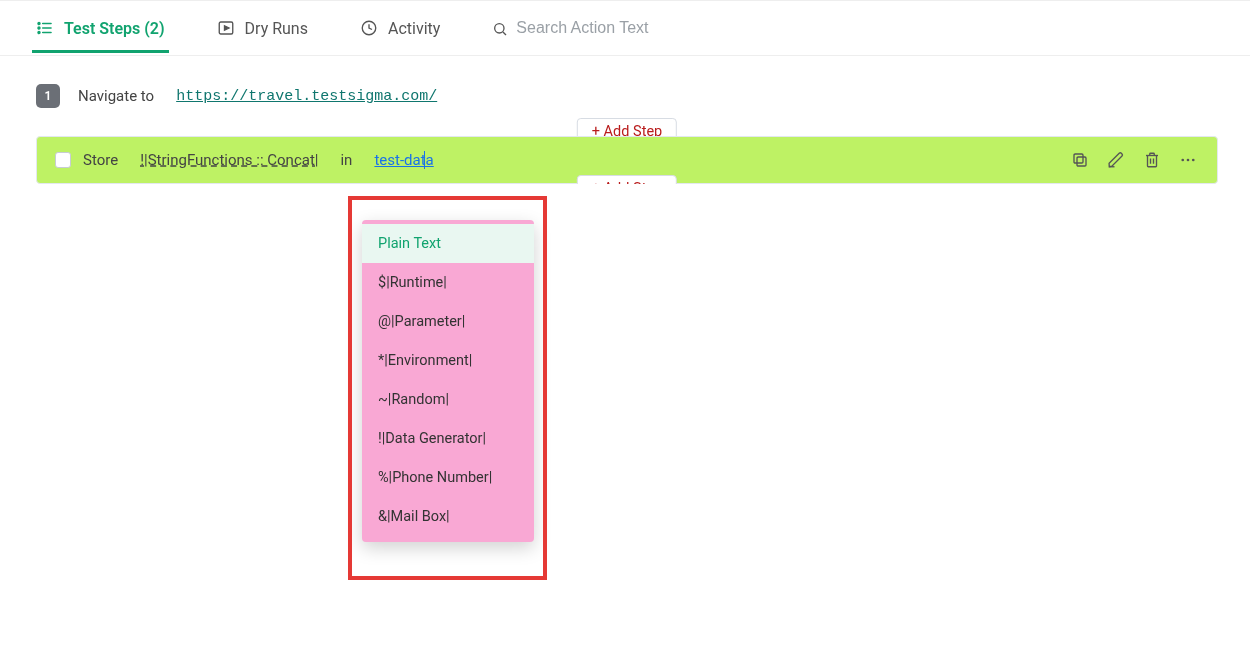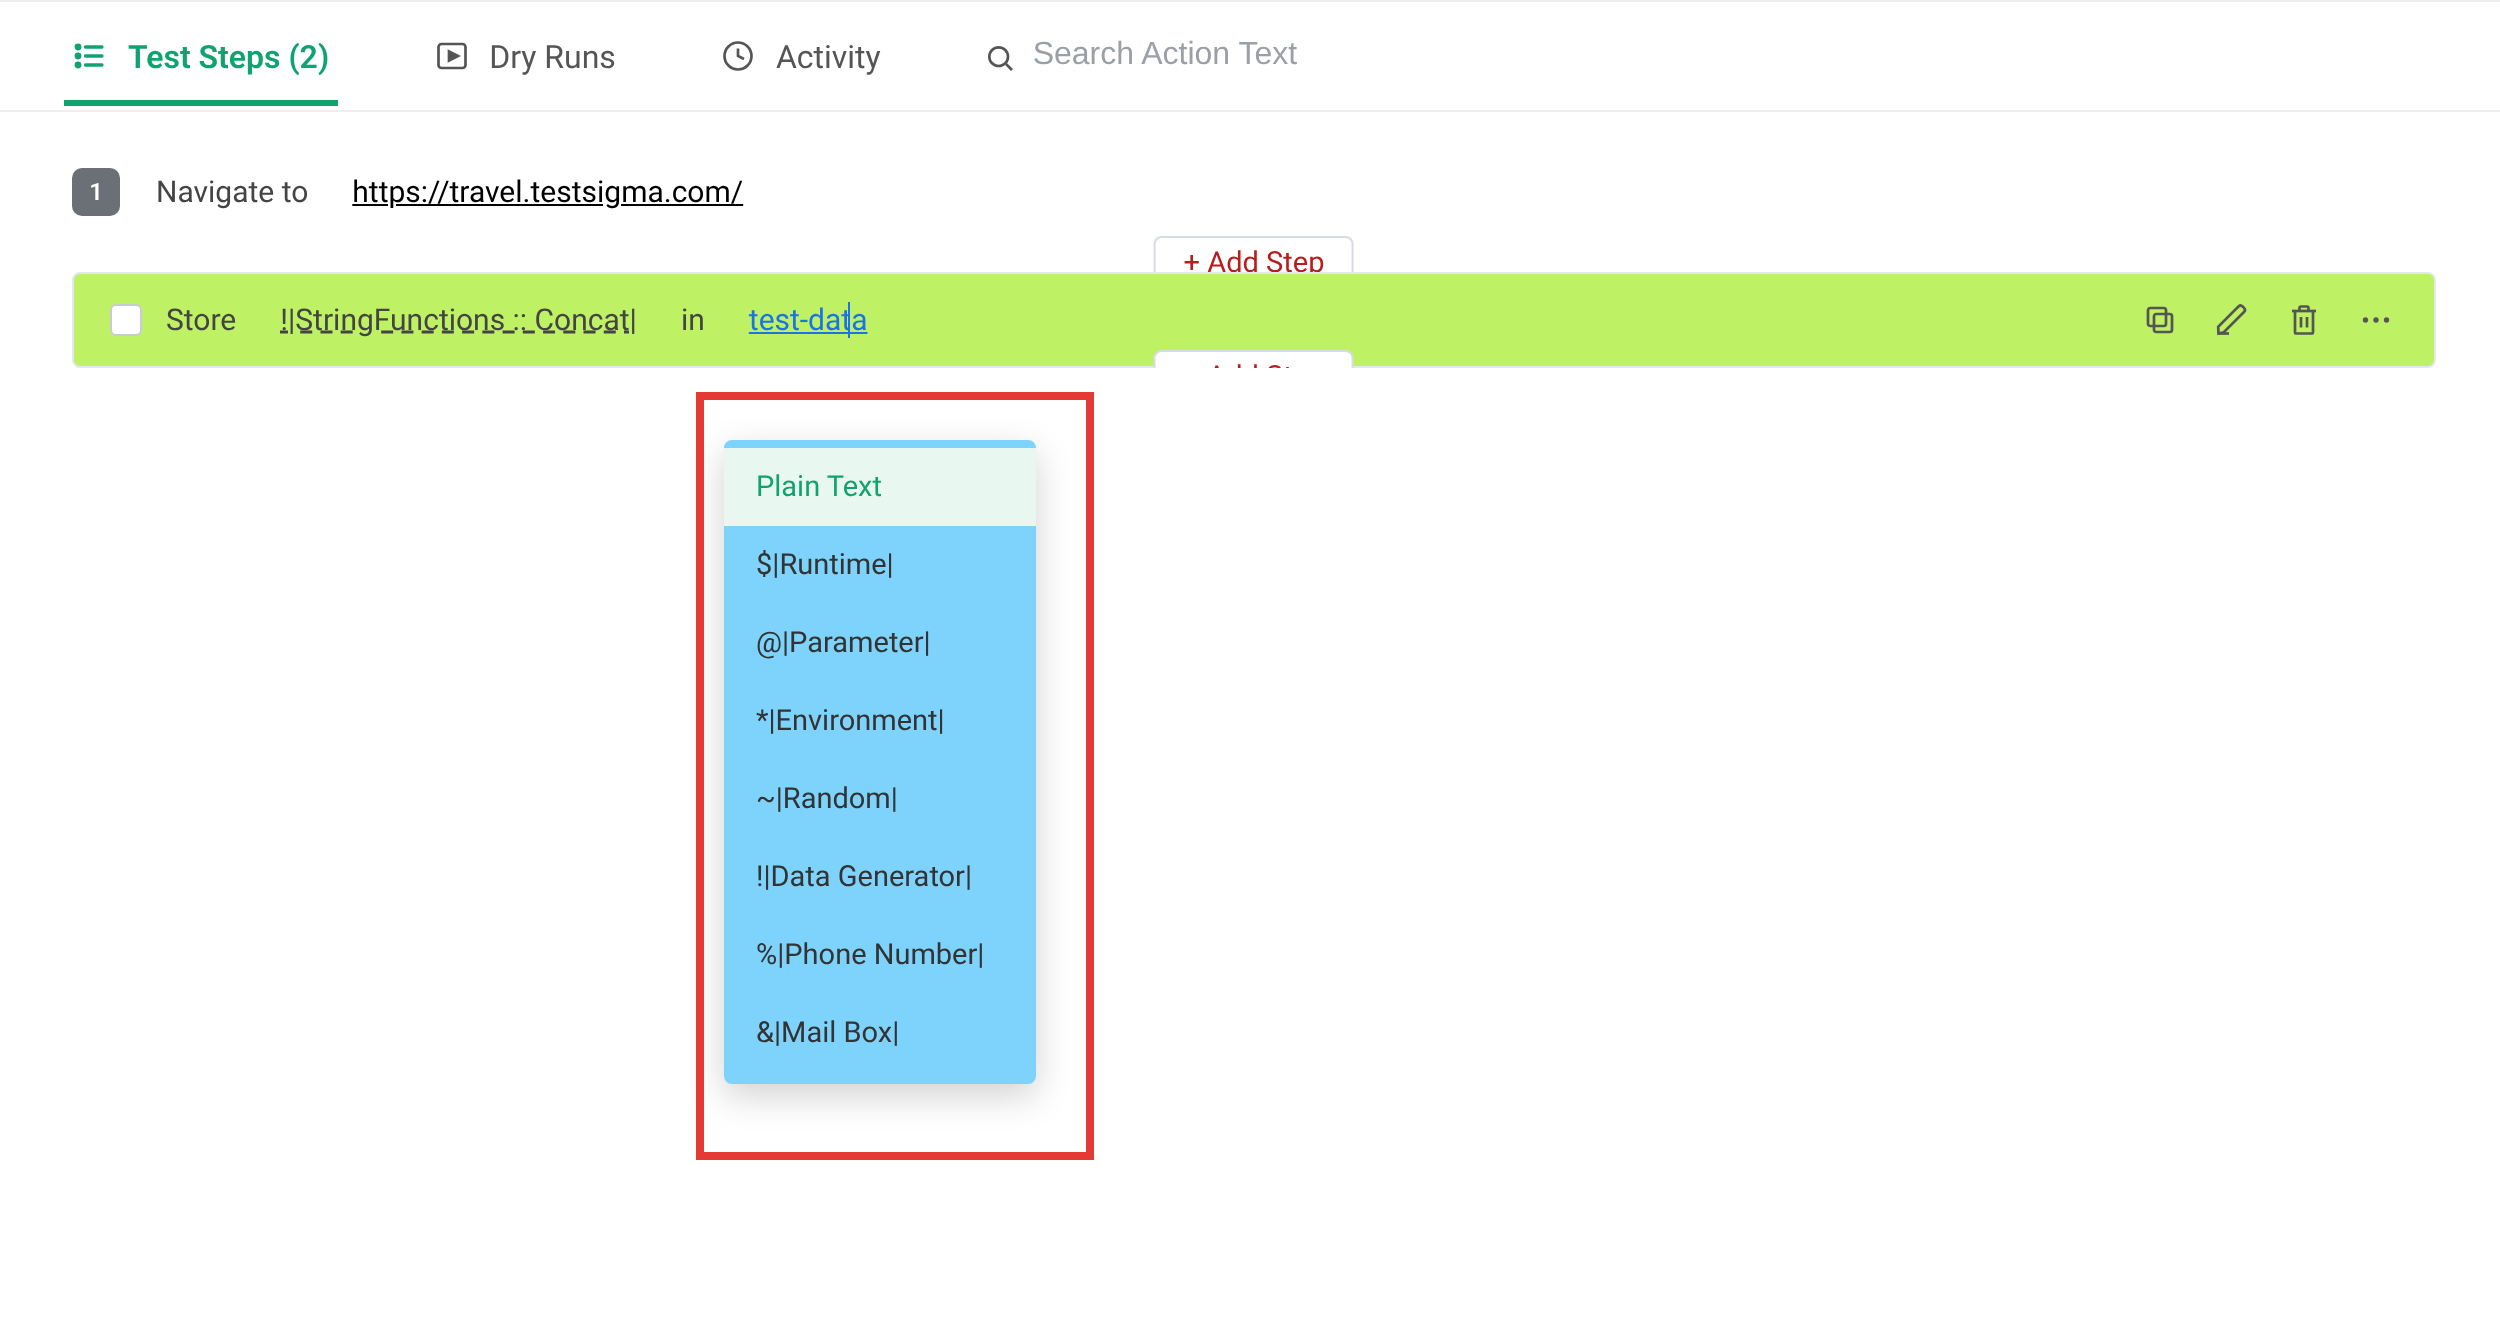--- a/index.html
+++ b/index.html
@@ -10,37 +10,37 @@
   .tab.active::after { content: ""; position: absolute; left: -4px; right: -4px; bottom: -1px; height: 3px; background: #11a36f; }
   .tab .icon { width: 18px; height: 18px; display: inline-flex; align-items: center; justify-content: center; }
   .search-wrap { display: flex; align-items: flex-end; gap: 8px; }
   .search-input { border: none; outline: none; font-size: 16px; color: #777; background: transparent; width: 200px; }
   .search-input::placeholder { color: #9aa0a6; }
 
   .content { padding: 28px 32px 0 36px; position: relative; }
   .row1 { display: flex; align-items: center; gap: 18px; margin-bottom: 28px; }
   .step-badge { width: 24px; height: 24px; border-radius: 5px; background: #6b6f76; color: #fff; font-size: 12px; font-weight: 600; display: flex; align-items: center; justify-content: center; }
   .step-text { font-size: 15px; color: #444; display: flex; align-items: center; gap: 22px; }
-  .link { color: #000000; text-decoration: underline; text-decoration-style: solid; cursor: pointer; }
+  .link { color: #0f766e; text-decoration: underline; text-decoration-style: solid; cursor: pointer; font-family: Liberation Mono, monospace; }
   .dashed { text-decoration: underline; text-decoration-style: dashed; color: #444; }
   .testdata { color: #1a73e8; text-decoration: underline; position: relative; }
   .caret { position: absolute; width: 1px; height: 18px; background: #1a73e8; left: 50px; top: 0; }
 
   .row2wrap { position: relative; }
   .row2 { display: flex; align-items: center; gap: 12px; padding: 14px 18px; background: #bef264; border: 1px solid #e3e8ef; border-radius: 4px; position: relative; }
   .chk { width: 16px; height: 16px; border: 1.5px solid #c7ccd3; border-radius: 3px; background: #fff; }
   .actions { position: absolute; right: 20px; top: 50%; transform: translateY(-50%); display: flex; gap: 18px; color: #555; }
   .actions .icon { cursor: pointer; width: 18px; height: 18px; display: inline-flex; align-items: center; justify-content: center; }
 
   .addstep { position: absolute; left: 50%; transform: translateX(-50%); background: #fff; border: 1px solid #d7dce3; border-radius: 4px; padding: 4px 14px; font-size: 14.5px; color: #b91c1c; cursor: pointer; white-space: nowrap; }
   .addstep.top { top: -18px; }
   .addstep.bottom { bottom: -18px; }
 
   .dropdown-highlight { position: absolute; left: 348px; top: 196px; width: 199px; height: 384px; border: 4px solid #e53935; z-index: 10; pointer-events: none; }
-  .dropdown { position: absolute; left: 362px; top: 220px; width: 156px; background: #7dd3fc; border-radius: 4px; box-shadow: 0 6px 18px rgba(0,0,0,0.18); z-index: 9; padding: 4px 0 6px 0; }
+  .dropdown { position: absolute; left: 362px; top: 220px; width: 172px; background: #f9a8d4; border-radius: 4px; box-shadow: 0 6px 18px rgba(0,0,0,0.18); z-index: 9; padding: 4px 0 6px 0; }
   .dd-item { padding: 11px 16px; font-size: 14.5px; color: #333; cursor: pointer; }
   .dd-item.selected { background: #e9f7f1; color: #11a36f; }
 
   svg { display: block; }
 </style>
 </head>
 <body>
 
 <div class="topbar">
   <div class="tab active">

